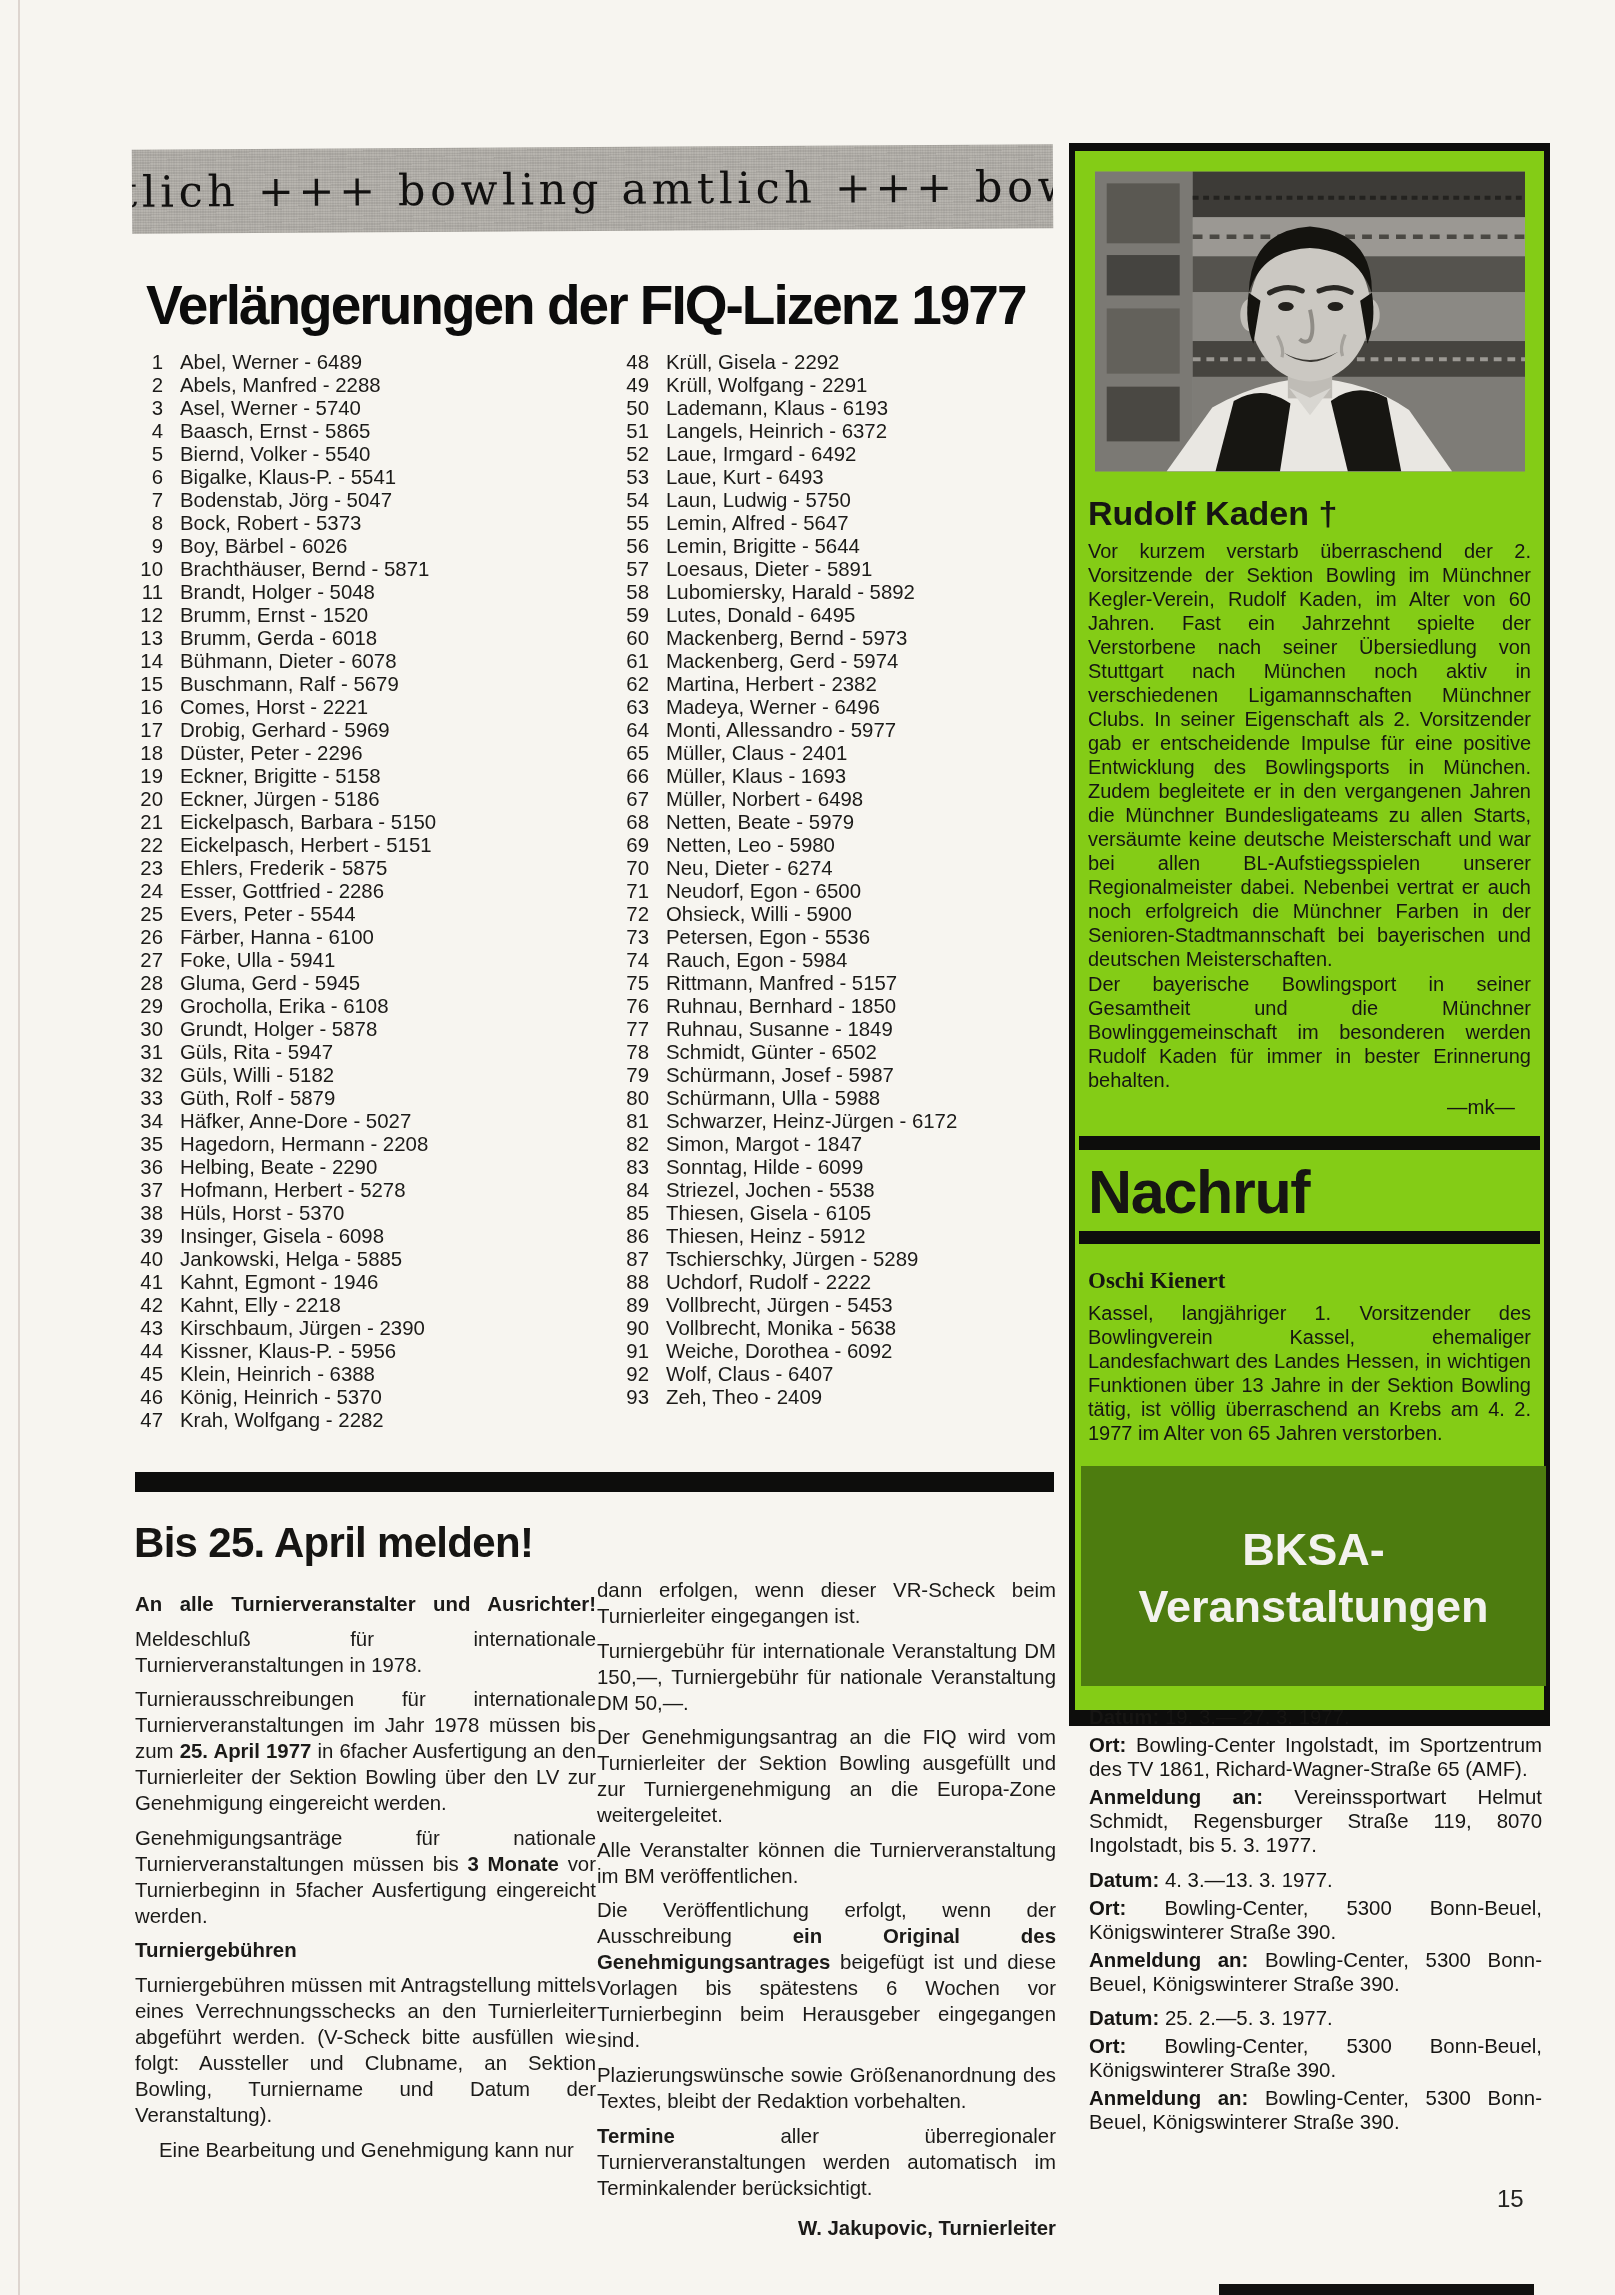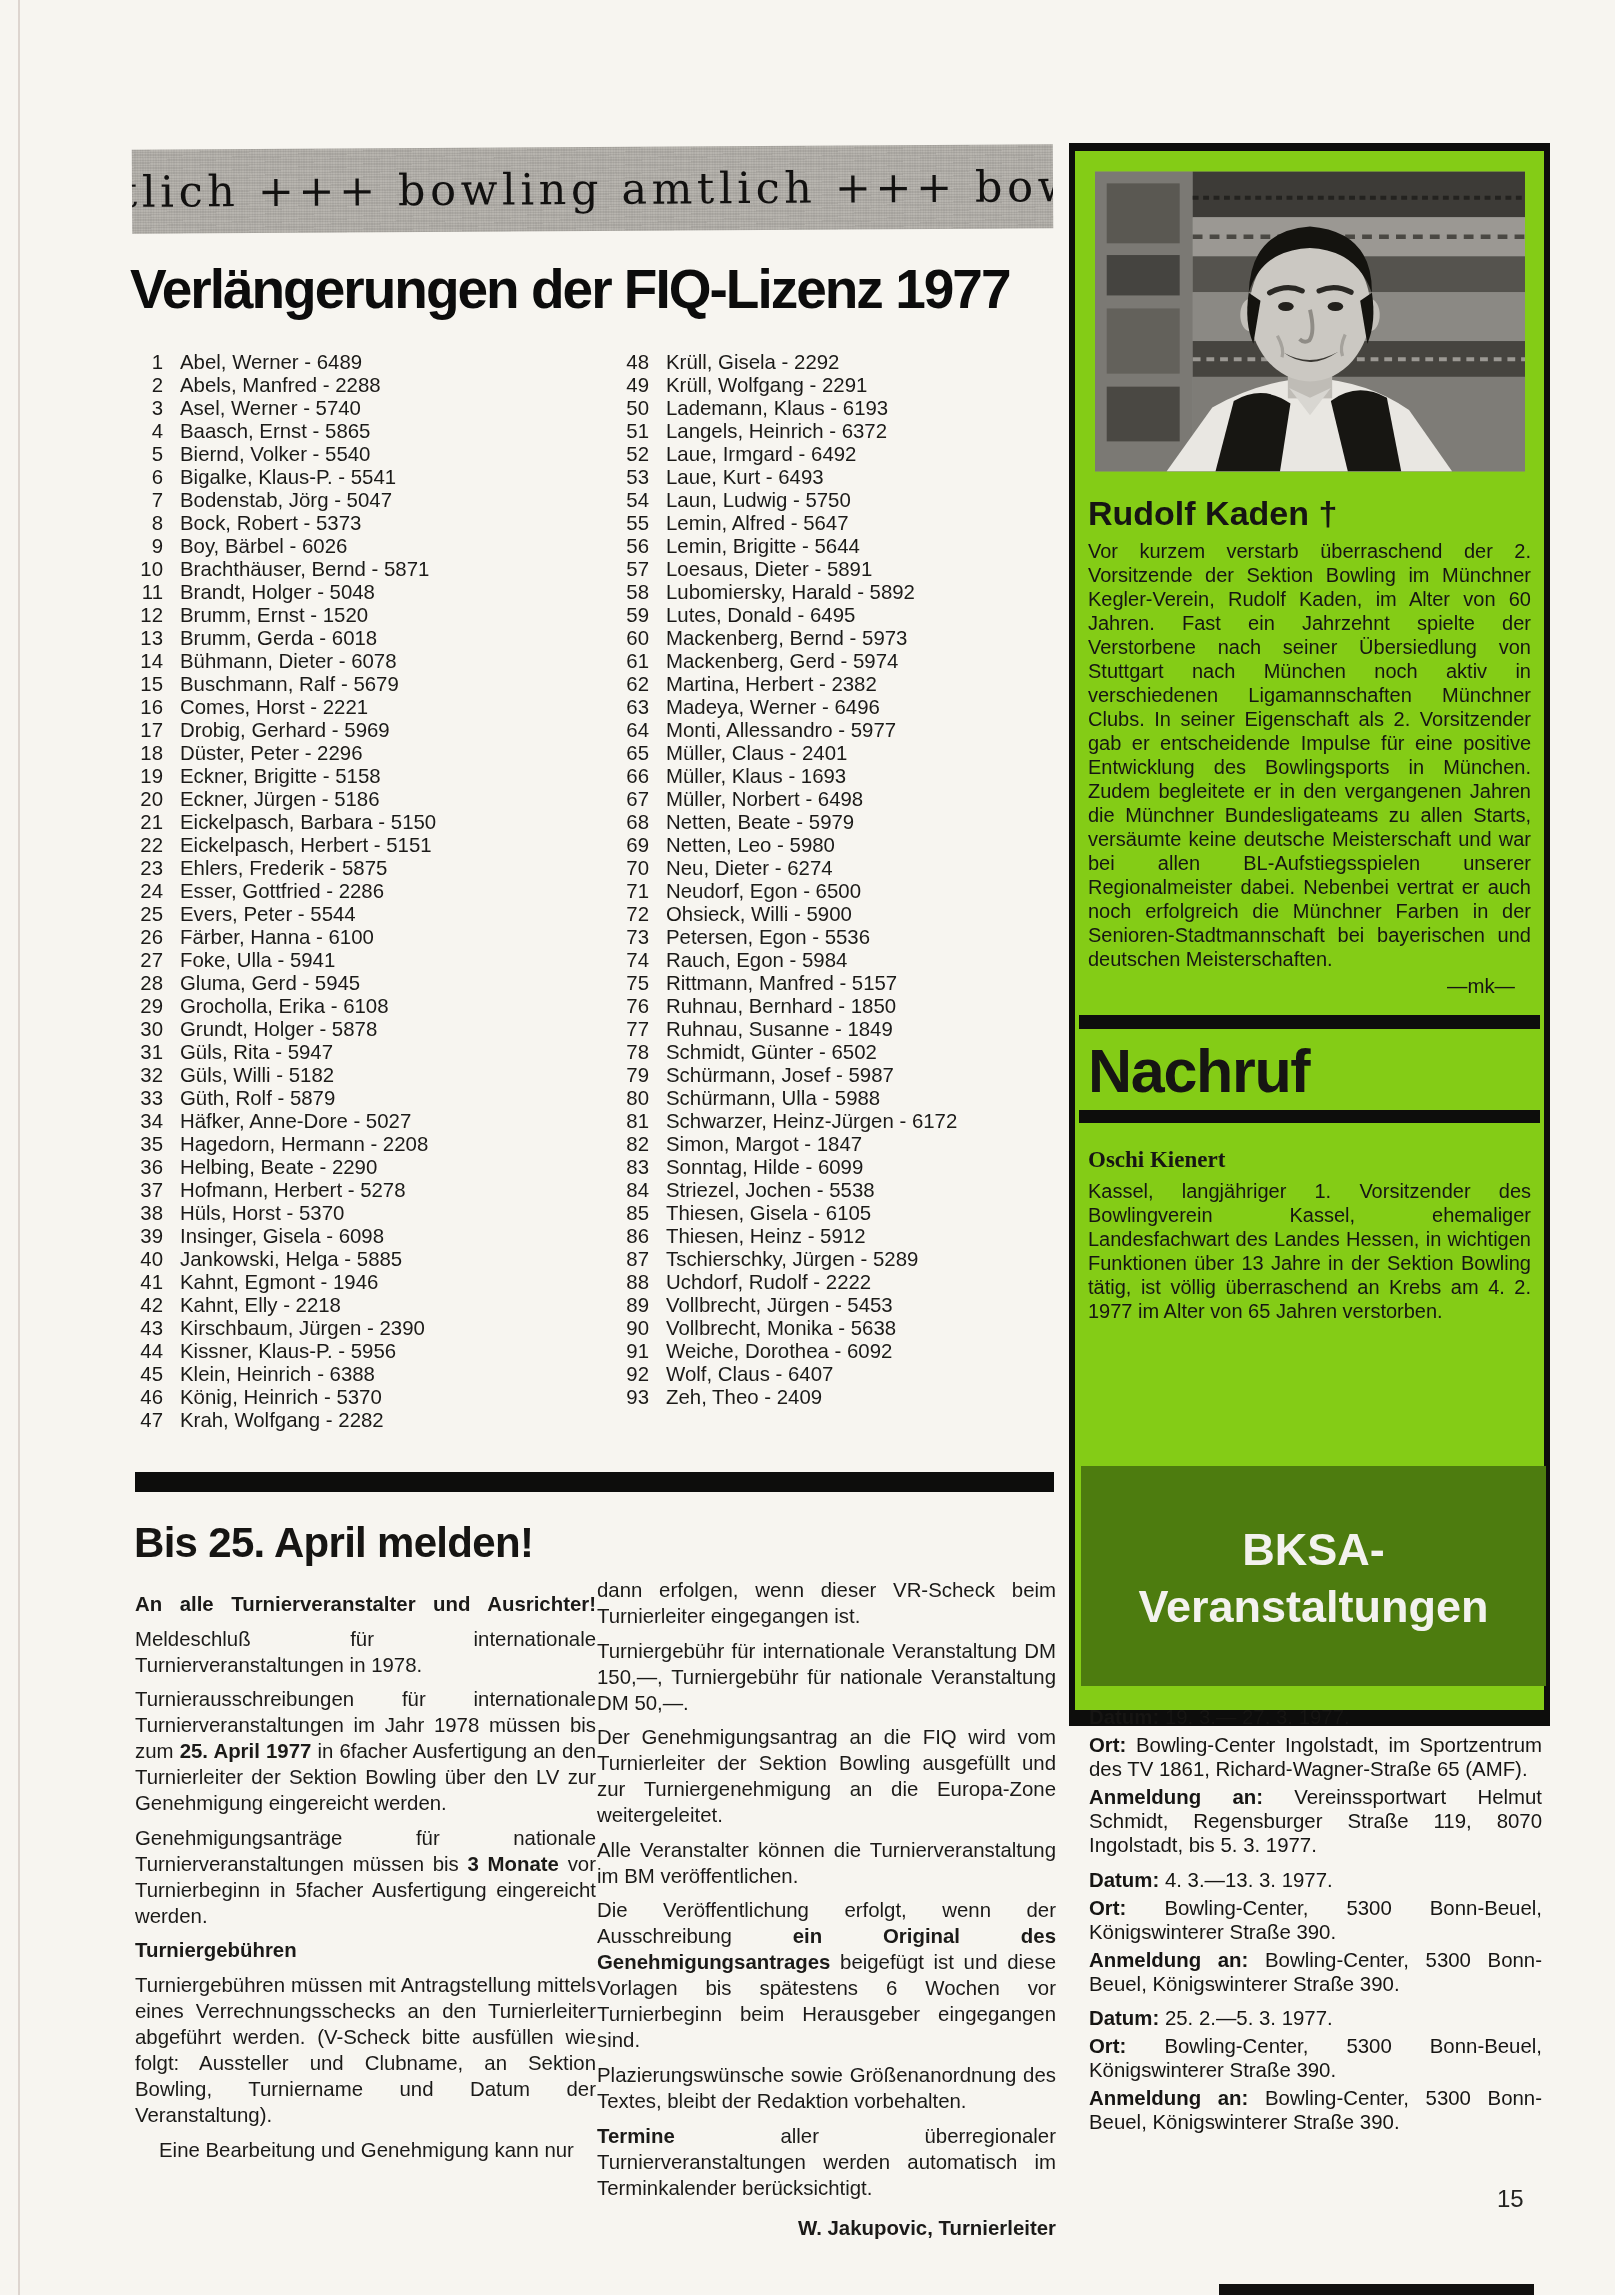--- a/index.html
+++ b/index.html
@@ -24,21 +24,21 @@
     overflow:hidden;white-space:nowrap;
     transform:rotate(-0.35deg);
     display:flex;align-items:center;
   }
   .header-strip span{
     font-family:"DejaVu Serif","Liberation Serif",serif;
     font-size:43px;letter-spacing:4.6px;color:#121110;margin-left:-12px;
   }
 
   .license-title{
-    left:130px;top:257px;width:935px;margin:0;
+    left:130px;top:257px;width:935px;margin:16px;
     font-size:55px;font-weight:700;letter-spacing:-2px;color:#0c0c0c;
     white-space:nowrap;
   }
 
   
   .name-col{font-size:20.4px;line-height:23px;color:#1b1a18;}
   .col-left{left:135px;top:351px;width:469px;}
   .col-right{left:621px;top:351px;width:469px;}
   .nrow{display:flex;}
   .nrow .num{width:28px;text-align:right;margin-right:17px;flex:none;}
@@ -603,20 +603,21 @@
       <ellipse cx="293" cy="207" rx="12" ry="7" fill="#22201c"></ellipse>
       <ellipse cx="369" cy="207" rx="12" ry="7" fill="#22201c"></ellipse>
       <path d="M330 212 Q338 246 329 259 Q321 264 314 257" stroke="#8f8c86" stroke-width="6" fill="none"></path>
       <path d="M290 278 Q330 301 374 276 Q349 293 330 292 Q306 291 290 278 Z" fill="#3a3833"></path>
       <path d="M280 252 Q291 272 287 285" stroke="#a5a29c" stroke-width="5" fill="none"></path>
       <path d="M384 250 Q375 270 380 283" stroke="#a5a29c" stroke-width="5" fill="none"></path>
     </svg>
 
     <h2 class="kaden-title">Rudolf Kaden †</h2>
     <p class="obit-text">Vor kurzem verstarb überraschend der 2. Vorsitzende der Sektion Bowling im Münchner Kegler-Verein, Rudolf Kaden, im Alter von 60 Jahren. Fast ein Jahrzehnt spielte der Verstorbene nach seiner Übersiedlung von Stuttgart nach München noch aktiv in verschiedenen Ligamannschaften Münchner Clubs. In seiner Eigenschaft als 2. Vorsitzender gab er entscheidende Impulse für eine positive Entwicklung des Bowlingsports in München. Zudem begleitete er in den vergangenen Jahren die Münchner Bundesligateams zu allen Starts, versäumte keine deutsche Meisterschaft und war bei allen BL-Aufstiegsspielen unserer Regionalmeister dabei. Nebenbei vertrat er auch noch erfolgreich die Münchner Farben in der Senioren-Stadtmannschaft bei bayerischen und deutschen Meisterschaften.</p>
+    <p class="obit-text">Der bayerische Bowlingsport in seiner Gesamtheit und die Münchner Bowlinggemeinschaft im besonderen werden Rudolf Kaden für immer in bester Erinnerung behalten.</p>
     <div class="obit-sig">—mk—</div>
 
     <div class="hbar"></div>
     <h2 class="nachruf-title">Nachruf</h2>
     <div class="hbar thin"></div>
 
     <h3 class="oschi-name">Oschi Kienert</h3>
     <p class="obit-text">Kassel, langjähriger 1. Vorsitzender des Bowlingverein Kassel, ehemaliger Landesfachwart des Landes Hessen, in wichtigen Funktionen über 13 Jahre in der Sektion Bowling tätig, ist völlig überraschend an Krebs am 4. 2. 1977 im Alter von 65 Jahren verstorben.</p>
   </div>
 

